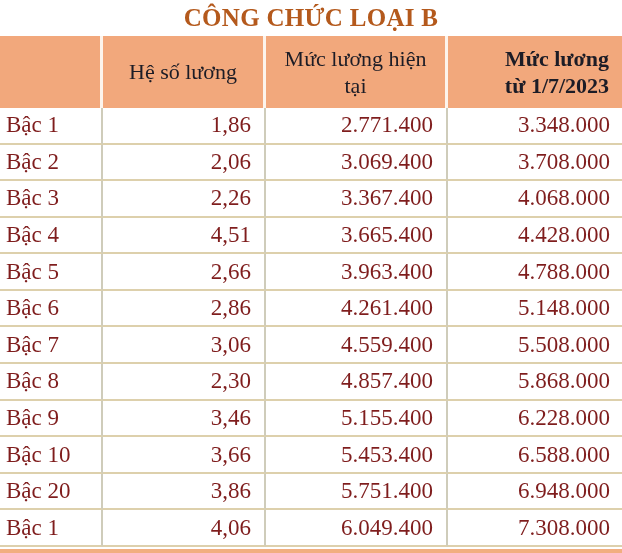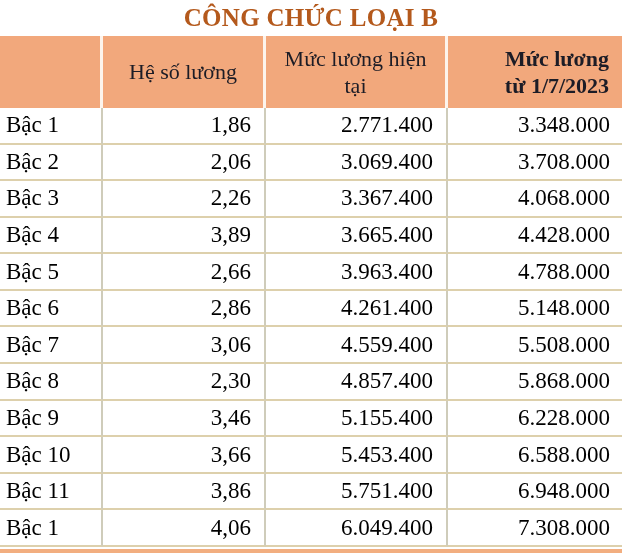--- a/index.html
+++ b/index.html
@@ -35,21 +35,21 @@
   }
   .header-cell:last-child { border-right:none; font-weight:bold;margin-left:44px; }
   .data-body {
     height:439px;
     display:grid;
     grid-template-rows:repeat(12, 1fr);
   }
   .data-row { height:100%; }
   .cell {
     display:flex; align-items:center;
-    font-size:23px; color:#000000;
+    font-size:23px; color:#7f1d1d;
     border-right:2px solid #cfccba;
     border-bottom:2px solid #ddd0ac;
     overflow:hidden; white-space:nowrap;
   }
   .cell.level   { justify-content:flex-start; padding-left:6px; }
   .cell.num     { justify-content:flex-end; padding-right:13px;text-align:center; }
   .cell.newsal  { justify-content:flex-end; padding-right:12px; font-weight:normal; border-right:none; }
   .gap-strip   { height:2px; background:#ffffff; }
   .bottom-strip { height:4px; background:#f2ae80; }
 </style>
@@ -87,21 +87,21 @@
 
     <div class="grid-row data-row">
       <div class="cell level">Bậc 3</div>
       <div class="cell num">2,26</div>
       <div class="cell num">3.367.400</div>
       <div class="cell newsal">4.068.000</div>
     </div>
 
     <div class="grid-row data-row">
       <div class="cell level">Bậc 4</div>
-      <div class="cell num">3,89</div>
+      <div class="cell num">4,51</div>
       <div class="cell num">3.665.400</div>
       <div class="cell newsal">4.428.000</div>
     </div>
 
     <div class="grid-row data-row">
       <div class="cell level">Bậc 5</div>
       <div class="cell num">2,66</div>
       <div class="cell num">3.963.400</div>
       <div class="cell newsal">4.788.000</div>
     </div>
@@ -135,21 +135,21 @@
     </div>
 
     <div class="grid-row data-row">
       <div class="cell level">Bậc 10</div>
       <div class="cell num">3,66</div>
       <div class="cell num">5.453.400</div>
       <div class="cell newsal">6.588.000</div>
     </div>
 
     <div class="grid-row data-row">
-      <div class="cell level">Bậc 11</div>
+      <div class="cell level">Bậc 20</div>
       <div class="cell num">3,86</div>
       <div class="cell num">5.751.400</div>
       <div class="cell newsal">6.948.000</div>
     </div>
 
     <div class="grid-row data-row">
       <div class="cell level">Bậc 1</div>
       <div class="cell num">4,06</div>
       <div class="cell num">6.049.400</div>
       <div class="cell newsal">7.308.000</div>

